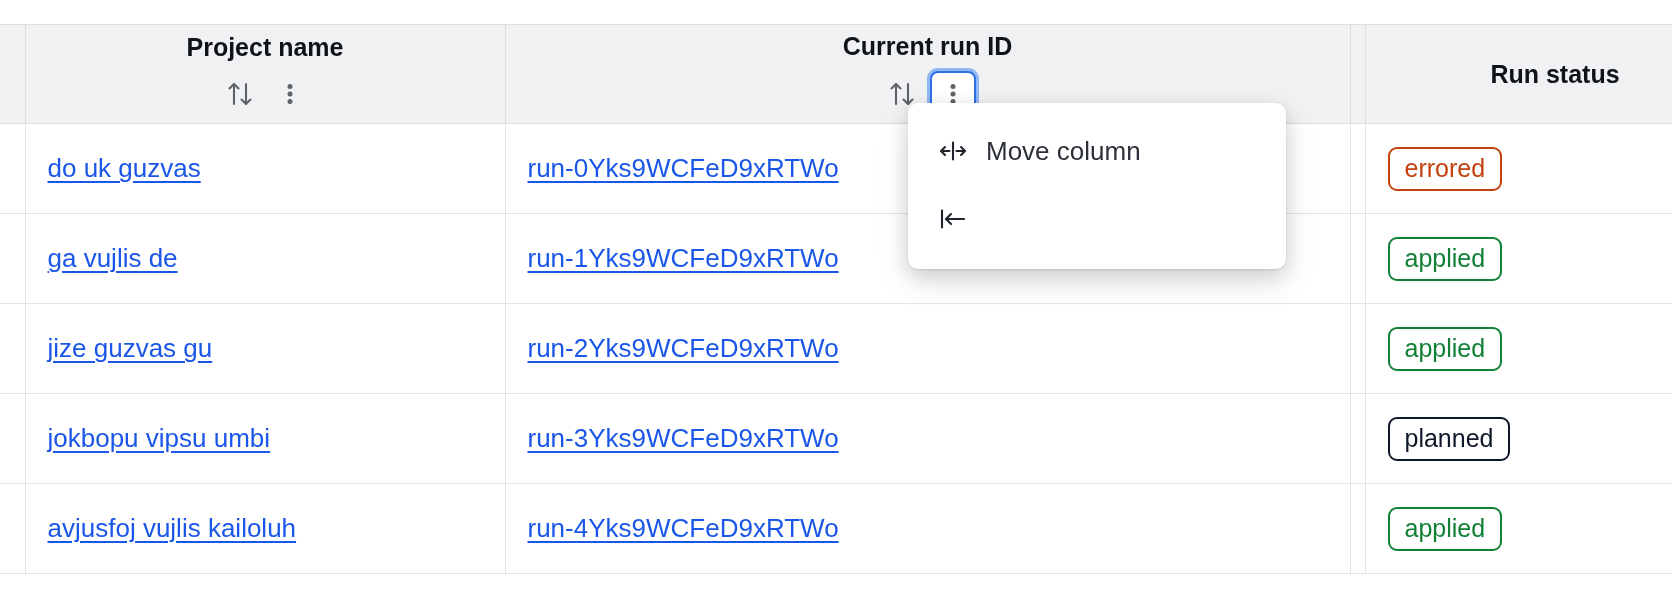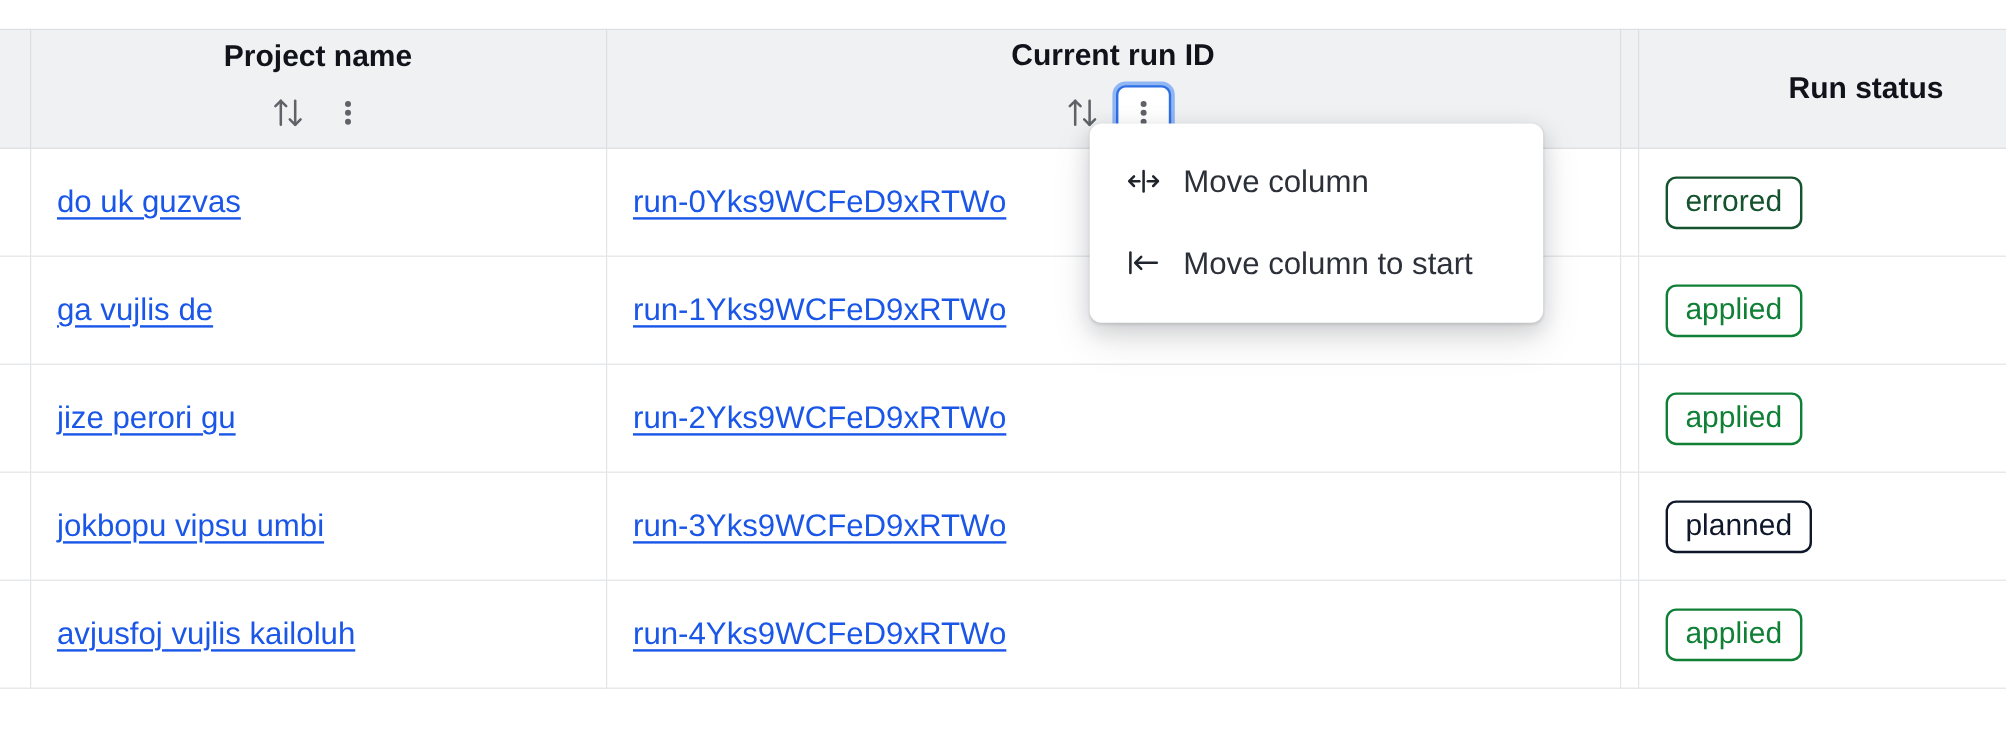--- a/index.html
+++ b/index.html
@@ -119,21 +119,21 @@
   .badge {
     display: inline-block;
     border: 2px solid currentColor;
     border-radius: 9px;
     padding: 5px 15px 7px;
     font-size: 25px;
     line-height: 1.12;
     background: #ffffff;
     white-space: nowrap;
   }
-  .badge.errored { color: #14532d; }
+  .badge.errored { color: #c2410c; }
   .badge.applied { color: #108036; }
   .badge.planned { color: #0f172a; }
 
   
   .menu {
     position: absolute;
     left: 908px;
     top: 103px;
     width: 378px;
     background: #ffffff;
@@ -272,21 +272,21 @@
         </td>
         <td class="gap-cell"></td>
         <td>
           <span class="badge applied">applied</span>
         </td>
       </tr>
 
       <tr>
         <td class="gutter-cell"></td>
         <td>
-          <a class="cell-link">jize perori gu</a>
+          <a class="cell-link">jize guzvas gu</a>
         </td>
         <td>
           <a class="cell-link">run-2Yks9WCFeD9xRTWo</a>
         </td>
         <td class="gap-cell"></td>
         <td>
           <span class="badge applied">applied</span>
         </td>
       </tr>
 
@@ -337,19 +337,18 @@
     </div>
 
     <div class="menu-item">
       <span class="menu-icon">
         <svg class="icon-svg" width="28" height="22" viewBox="0 0 28 22" fill="none" stroke="#20242c" stroke-width="2.1" stroke-linecap="round" stroke-linejoin="round">
           <path d="M3 2.5 V19.5"></path>
           <path d="M25 11 H7.5"></path>
             <path d="M12 6 L7 11 L12 16"></path>
         </svg>
       </span>
-      <span>Move column to start</span>
     </div>
 
 
   </div>
 
 </div>
 
 </body></html>

